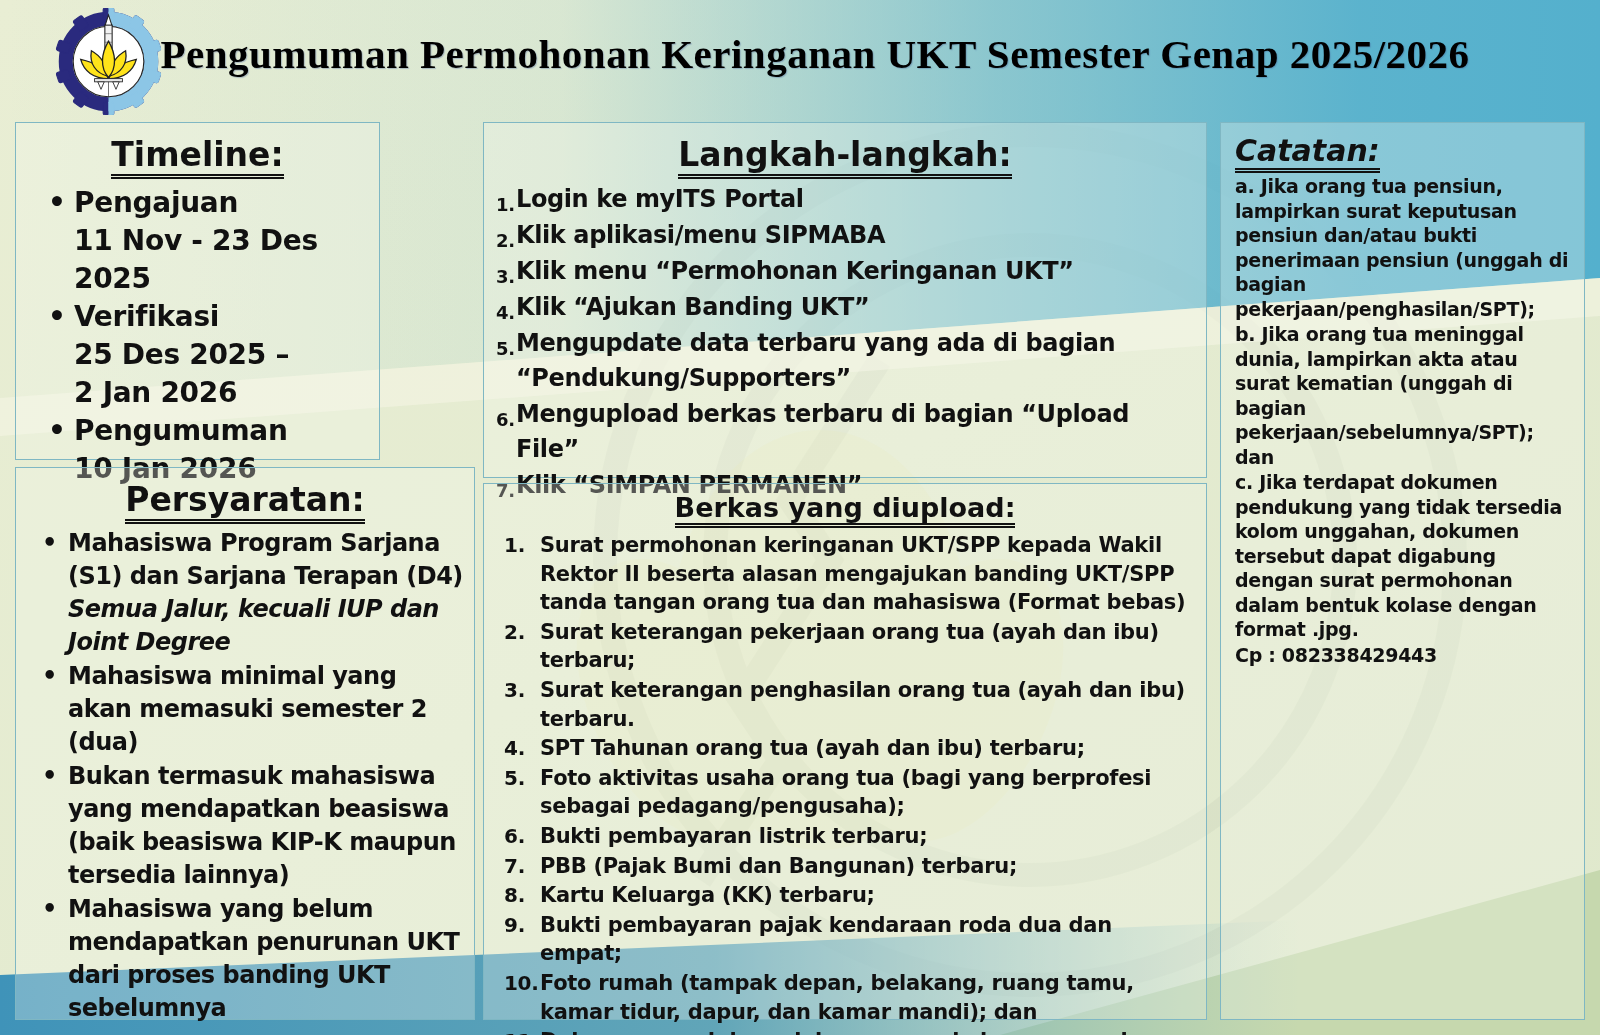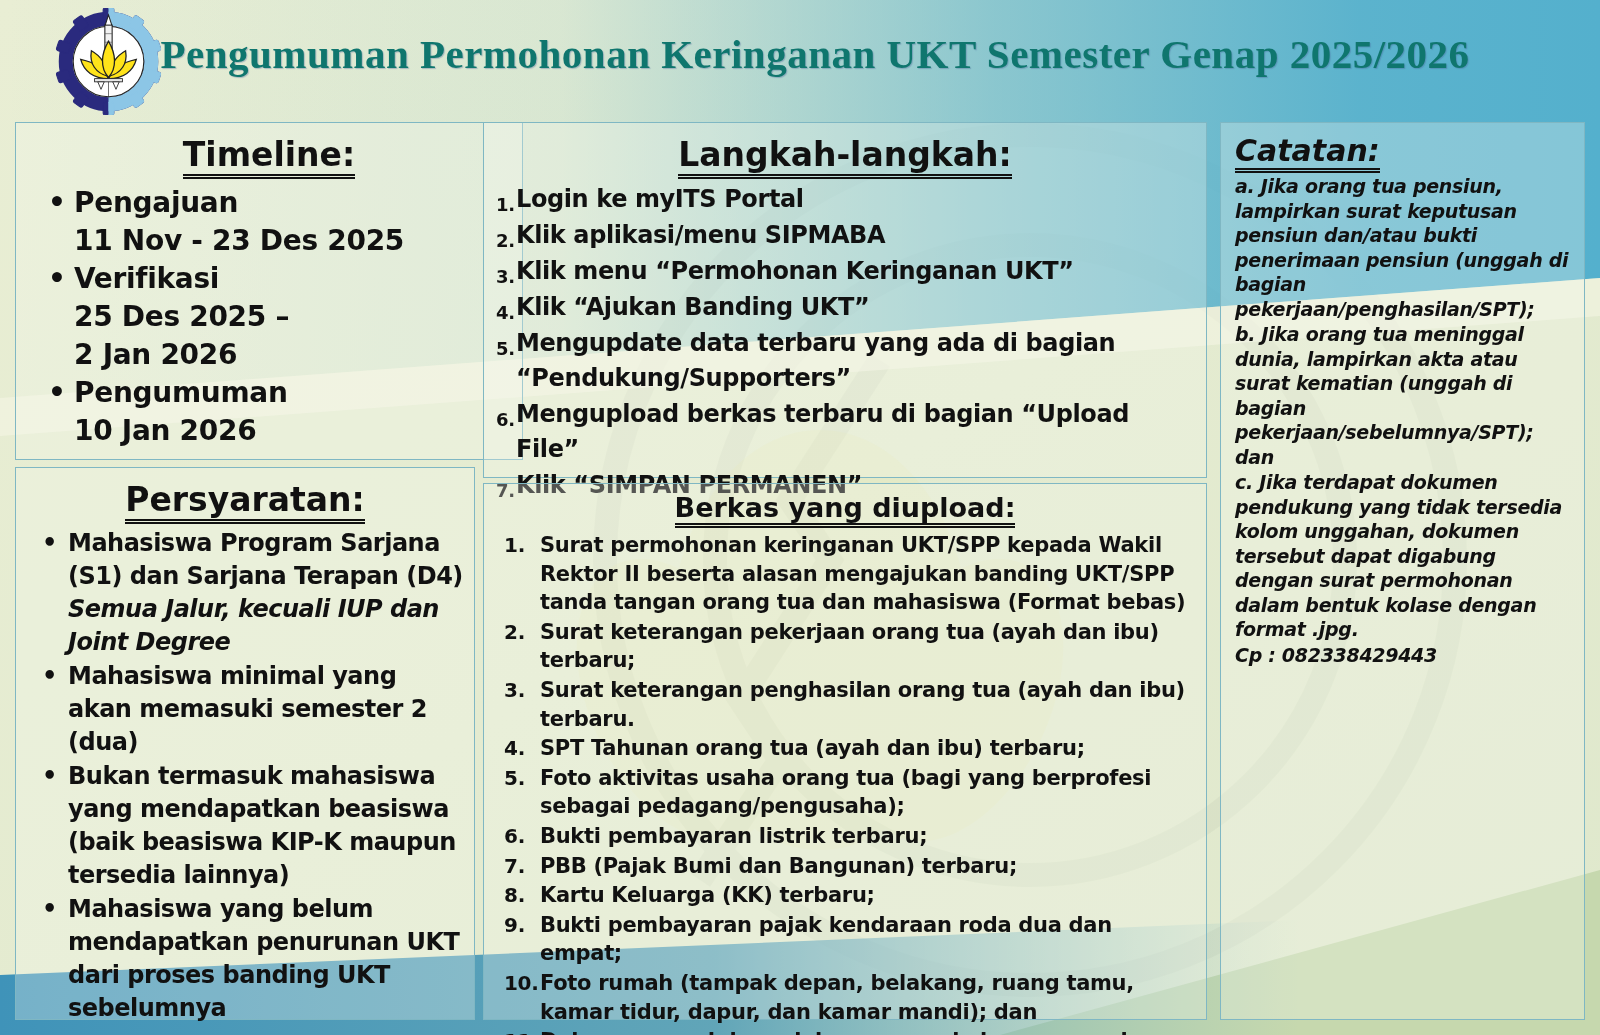--- a/index.html
+++ b/index.html
@@ -4,27 +4,27 @@
 <style>
   html,body{margin:0;padding:0;background:#cfd8c0;}
   .poster{position:relative;width:1600px;height:1035px;overflow:hidden;
           font-family:"DejaVu Sans",sans-serif;color:#111;}
   .bg{position:absolute;inset:0;width:1600px;height:1035px;display:block;}
 
   
   .logo{position:absolute;left:55px;top:8px;width:107px;height:107px;}
   .title{position:absolute;left:150px;top:30px;width:1330px;margin:0;
          font-family:"Liberation Serif",serif;font-weight:bold;font-size:41px;
-         text-align:center;color:#0f766e;letter-spacing:.5px;
+         text-align:center;color:#000000;letter-spacing:.5px;
          text-shadow:1px 1px 1px rgba(70,95,150,.35);}
 
   
   .box{position:absolute;background:rgba(246,248,238,.30);
        border:1px solid #7fb7c3;box-sizing:border-box;}
-  .box-timeline{left:15px;top:122px;width:508px;height:338px;}
+  .box-timeline{left:15px;top:122px;width:365px;height:338px;}
   .box-syarat{left:15px;top:467px;width:460px;height:553px;}
   .box-langkah{left:483px;top:122px;width:724px;height:356px;}
   .box-berkas{left:483px;top:483px;width:724px;height:537px;}
   .box-catatan{left:1220px;top:122px;width:365px;height:898px;}
 
   h2{margin:0;text-align:center;font-weight:bold;}
   .u{border-bottom:5px double #111;padding-bottom:0px;}
   .h-big{font-size:33px;padding-top:12px;}
   .h-berkas{font-size:27px;padding-top:8px;}
   .h-catatan{font-size:30px;font-style:italic;text-align:left;padding:10px 0 0 14px;}
@@ -49,21 +49,21 @@
   .lg-item::before{content:counter(lg) ".";position:absolute;left:12px;top:5px;
                    font-size:18px;font-weight:bold;}
 
   
   .bk-list{margin-top:8px;counter-reset:bk;font-size:21px;font-weight:bold;letter-spacing:-.3px;}
   .bk-item{position:relative;counter-increment:bk;padding:0 12px 1px 56px;line-height:28.6px;}
   .bk-item::before{content:counter(bk) ".";position:absolute;left:20px;top:0;
                    font-size:20px;font-weight:bold;}
 
   
-  .ct-body{padding:6px 12px 0 14px;font-size:19px;font-weight:bold;font-style:italic;
+  .ct-body{padding:6px 12px 0 14px;font-size:19px;font-weight:bold;
            line-height:24.5px;letter-spacing:-.3px;}
   .ct-note{margin:0 0 1px 0;}
 </style>
 </head>
 <body>
 
 <div class="poster">
 
   <svg class="bg" viewBox="0 0 1600 1035" preserveAspectRatio="none">
     <defs>

